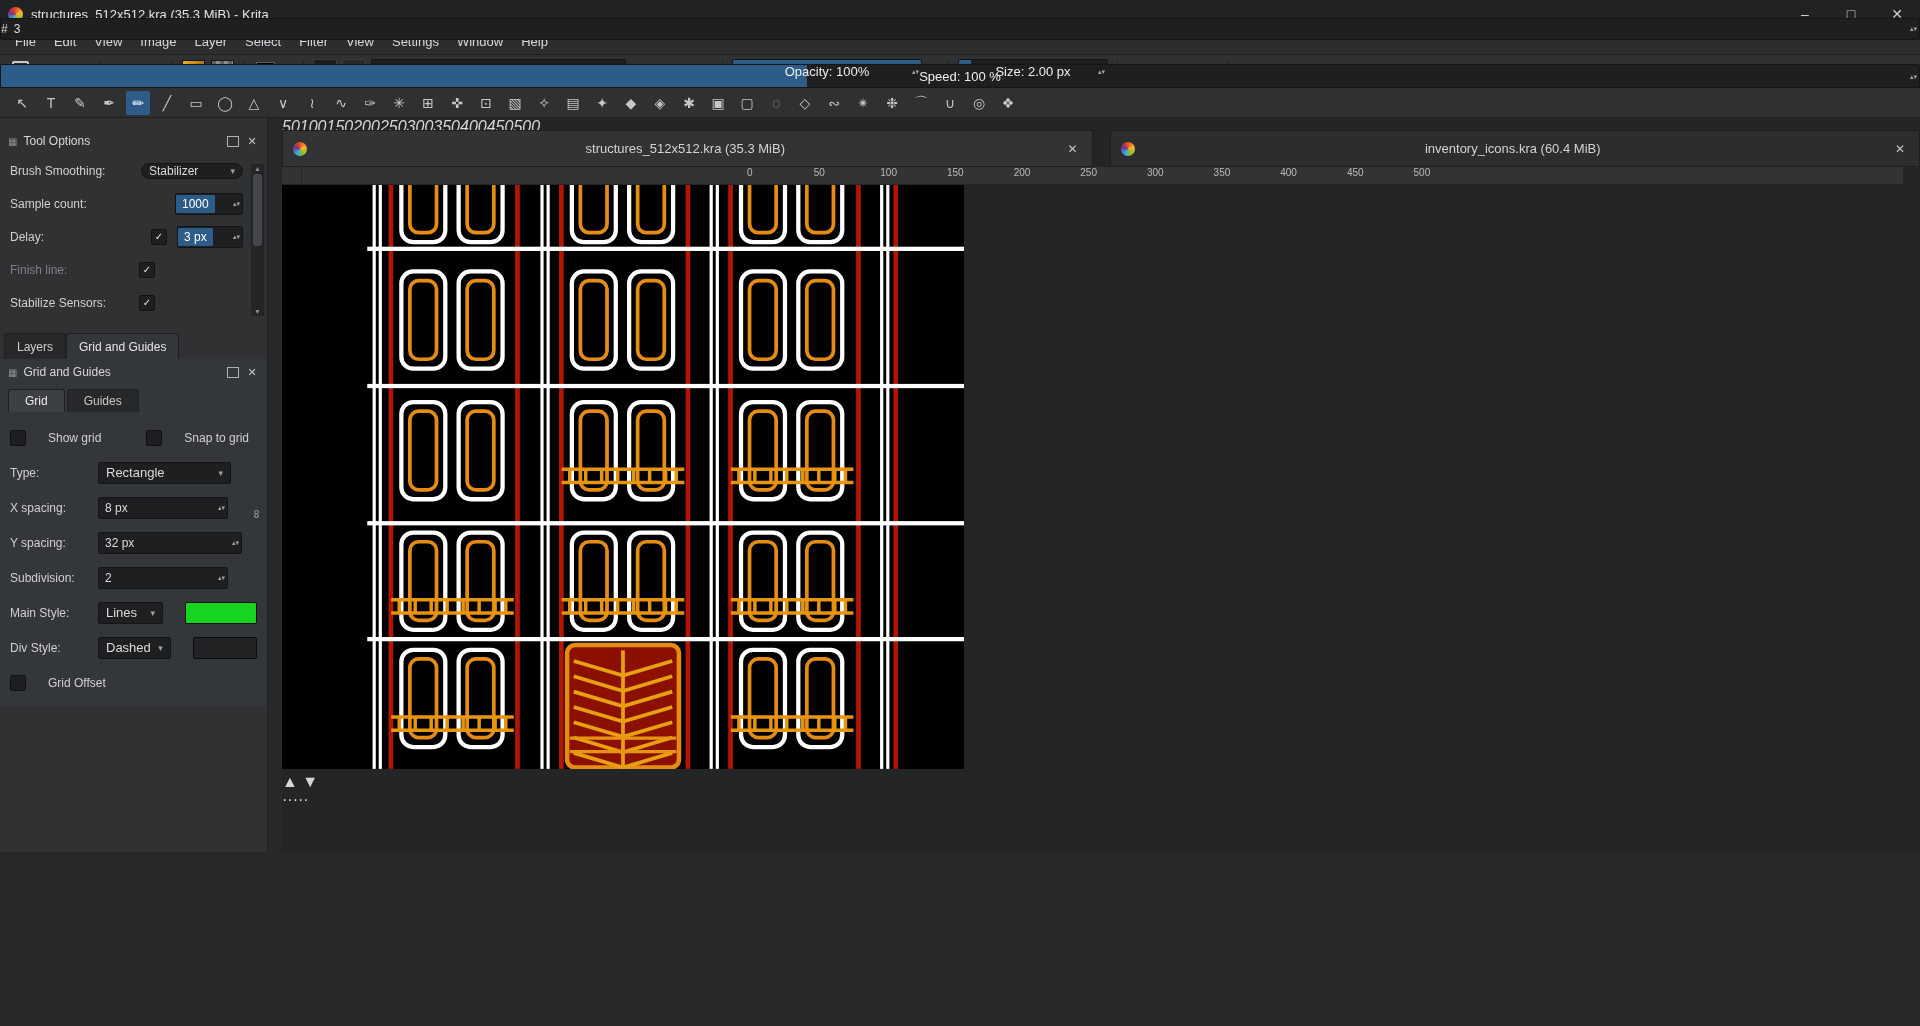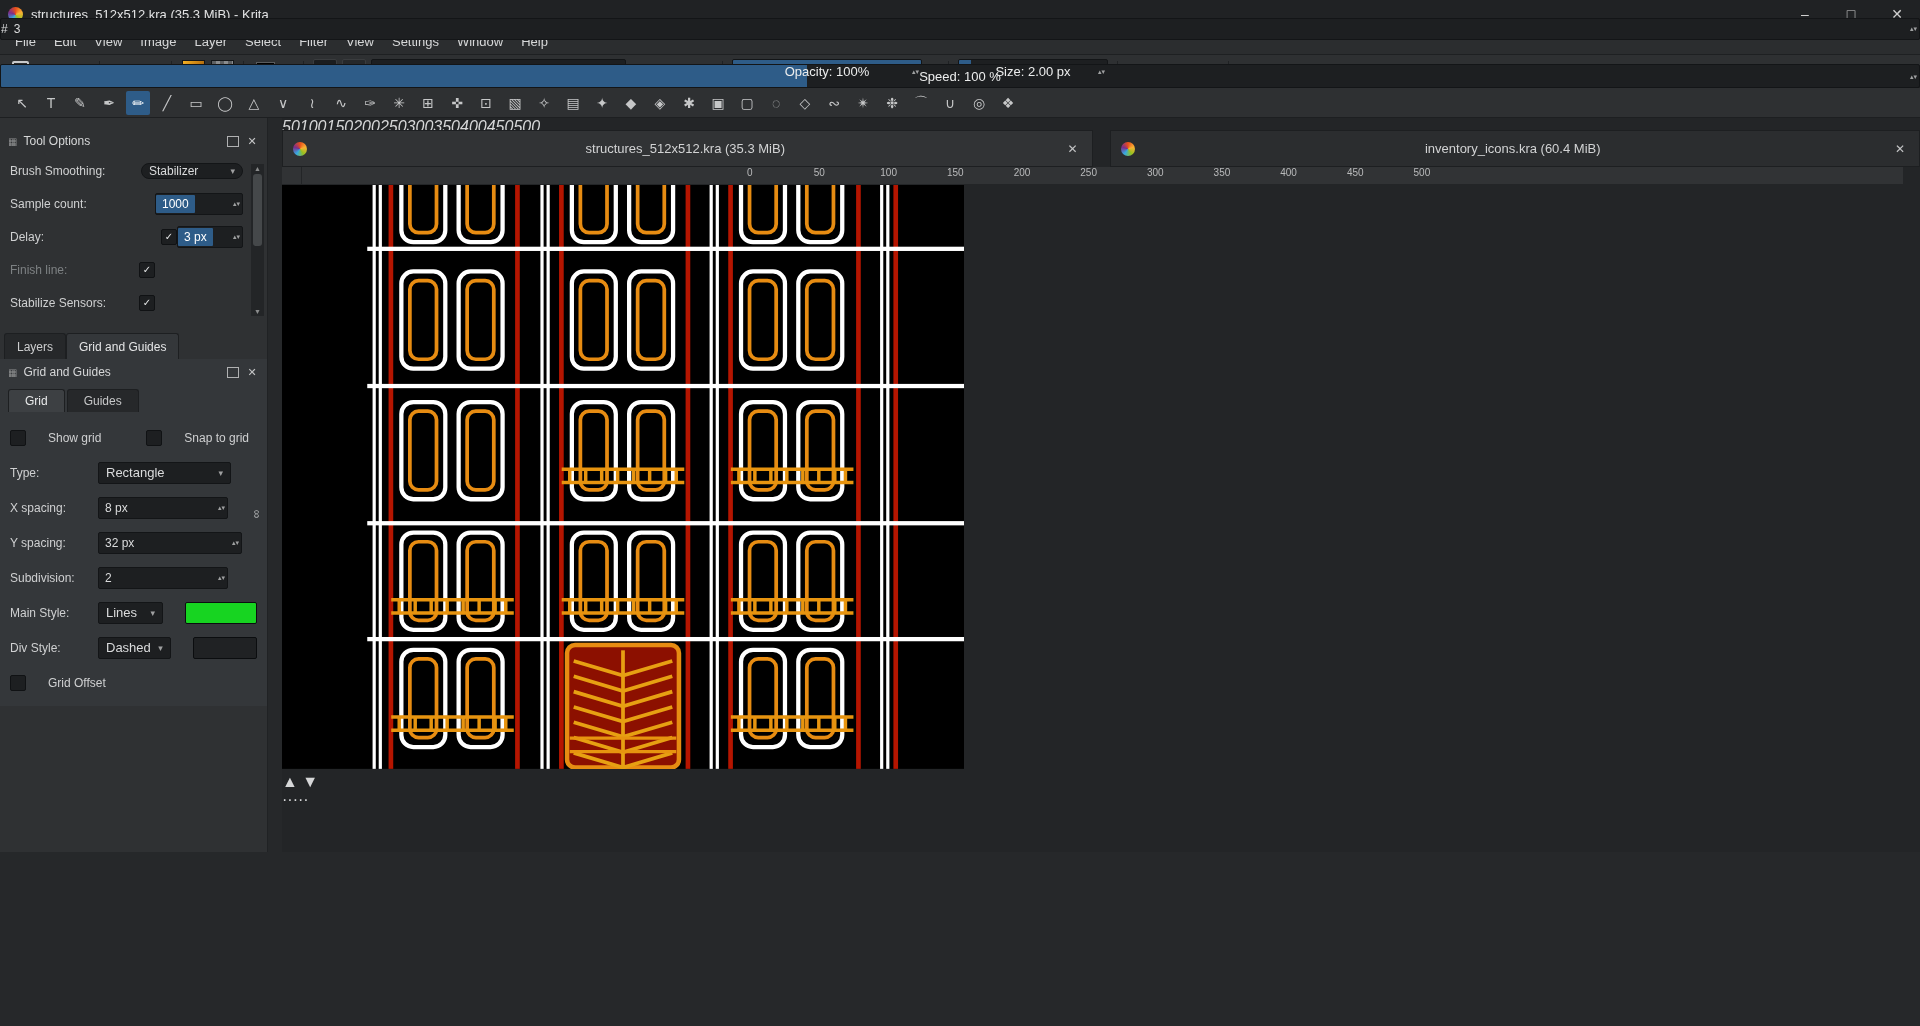--- a/index.html
+++ b/index.html
@@ -40,21 +40,21 @@
   .tool.active{background:#2e5c88;color:#fff;}
   
   .main{position:absolute;top:118px;left:0;width:1920px;height:734px;background:#26282a;}
   
   .dock{position:absolute;left:0;top:0;width:268px;height:734px;background:#2f3133;border-right:1px solid #202224;box-sizing:border-box;}
   .panel-head{display:flex;align-items:center;gap:6px;padding:0 8px;height:26px;font-size:12px;color:#d6d7d8;}
   .grip{font-size:10px;color:#8f9091;}
   .floatbox{width:10px;height:9px;border:1px solid #b0b1b2;margin-left:auto;flex:none;}
   .phclose{font-size:11px;color:#c4c5c6;width:14px;text-align:center;}
   .t-opts{position:relative;padding-top:10px;}
-  .orow{display:flex;align-items:center;height:33px;padding:0 24px 0 10px;font-size:12px;color:#cfd0d1;gap:0;}
+  .orow{display:flex;align-items:center;height:33px;padding:0 24px 0 10px;font-size:12px;color:#cfd0d1;gap:10px;}
   .orow .lbl{white-space:nowrap;} .orow .lbl.dis{color:#7d8183;}
   .spacer{flex:1;}
   .spin{height:22px;background:#1d1f21;border:1px solid #131517;border-radius:2px;display:flex;align-items:center;padding:0 14px 0 0;position:relative;font-size:12px;color:#dadbdc;box-sizing:border-box;}
   .spin .v{padding:2px 6px;border-radius:1px;}
   .spin .v.sel{background:#2e5c88;color:#fff;}
   .spin .arrs{position:absolute;right:2px;top:0;bottom:0;display:flex;flex-direction:column;justify-content:center;font-size:7px;line-height:6px;color:#9fa0a1;}
   .cb{width:14px;height:14px;background:#1d1f21;border:1px solid #101214;border-radius:2px;display:inline-flex;align-items:center;justify-content:center;font-size:10px;color:#e6e7e8;flex:none;}
   .smallcombo{width:102px;height:16px;font-size:12px;border-radius:10px;}
   .dock-scroll{position:absolute;right:3px;top:46px;width:13px;height:152px;background:#232527;display:flex;flex-direction:column;align-items:center;font-size:7px;color:#8a8b8c;padding:1px 0;box-sizing:border-box;}
   .dock-scroll .handle{width:9px;height:72px;background:#45484a;border-radius:3px;margin:2px 0;}
@@ -273,21 +273,21 @@
           <span class="lbl">Brush Smoothing:</span>
           <span class="spacer"></span>
           <div class="combo smallcombo">
             <span>Stabilizer</span>
             <span class="arr">▾</span>
           </div>
         </div>
         <div class="orow">
           <span class="lbl">Sample count:</span>
           <span class="spacer"></span>
-          <div class="spin" style="width:88px">
+          <div class="spin" style="width:68px">
             <span class="v sel">1000</span>
             <span class="arrs">▴▾</span>
           </div>
         </div>
         <div class="orow">
           <span class="lbl">Delay:</span>
           <span class="spacer"></span>
           <span class="cb">✓</span>
           <div class="spin" style="width:66px">
             <span class="v sel">3 px</span>

